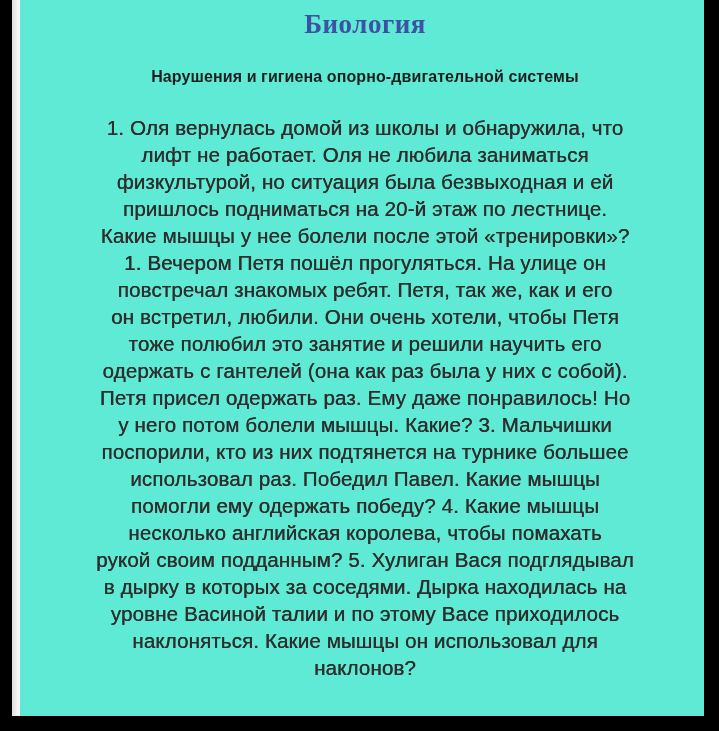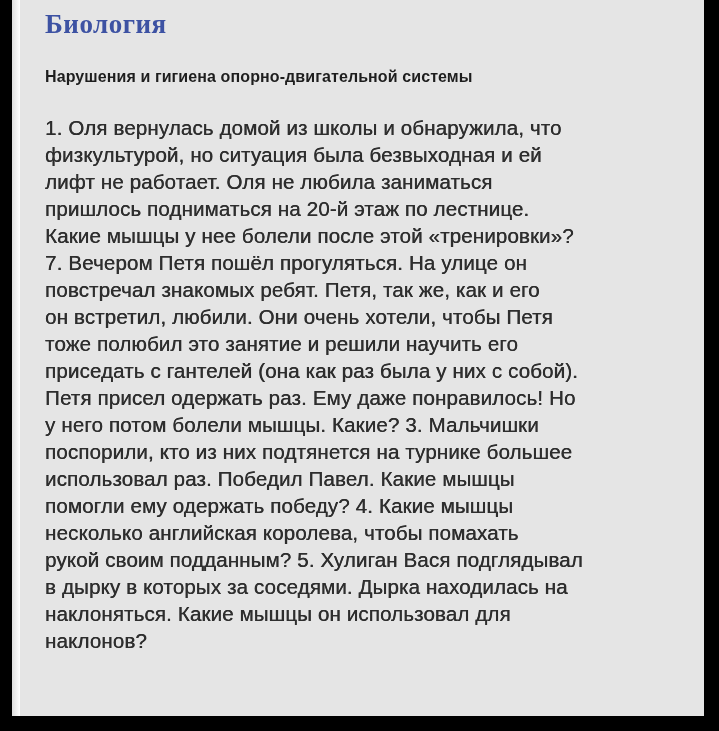--- a/index.html
+++ b/index.html
@@ -4,23 +4,24 @@
 <style>
   html, body {
     margin: 0;
     padding: 0;
     background: #ffffff;
   }
   .screen {
     position: relative;
     width: 719px;
     height: 731px;
-    background: #e5e5e5;
+    background: #5eead4;
     overflow: hidden;
     font-family: "Liberation Sans", "DejaVu Sans", sans-serif;
+    text-align: center;
   }
   
   .bar { position: absolute; background: #000000; }
   .bar-left   { left: 0; top: 0; width: 12px; height: 731px; }
   .bar-right  { right: 0; top: 0; width: 15px; height: 731px; }
   .bar-bottom { left: 0; bottom: 0; width: 719px; height: 15px; }
   
   .left-shade {
     position: absolute;
     left: 12px; top: 0;
@@ -78,34 +79,35 @@
   <div class="bar bar-bottom"></div>
   <div class="left-shade"></div>
 
   <div class="content">
     <h1 class="category-title">Биология</h1>
 
     <h2 class="worksheet-title">Нарушения и гигиена опорно-двигательной системы</h2>
 
     <div class="question-text">
         <div class="line">1. Оля вернулась домой из школы и обнаружила, что</div>
+        <div class="line">лифт не работает. Оля не любила заниматься</div>
         <div class="line">физкультурой, но ситуация была безвыходная и ей</div>
-        <div class="line">лифт не работает. Оля не любила заниматься</div>
         <div class="line">пришлось подниматься на 20-й этаж по лестнице.</div>
         <div class="line">Какие мышцы у нее болели после этой «тренировки»?</div>
-        <div class="line">7. Вечером Петя пошёл прогуляться. На улице он</div>
+        <div class="line">1. Вечером Петя пошёл прогуляться. На улице он</div>
         <div class="line">повстречал знакомых ребят. Петя, так же, как и его</div>
         <div class="line">он встретил, любили. Они очень хотели, чтобы Петя</div>
         <div class="line">тоже полюбил это занятие и решили научить его</div>
-        <div class="line">приседать с гантелей (она как раз была у них с собой).</div>
+        <div class="line">одержать с гантелей (она как раз была у них с собой).</div>
         <div class="line">Петя присел одержать раз. Ему даже понравилось! Но</div>
         <div class="line">у него потом болели мышцы. Какие? 3. Мальчишки</div>
         <div class="line">поспорили, кто из них подтянется на турнике большее</div>
         <div class="line">использовал раз. Победил Павел. Какие мышцы</div>
         <div class="line">помогли ему одержать победу? 4. Какие мышцы</div>
         <div class="line">несколько английская королева, чтобы помахать</div>
         <div class="line">рукой своим подданным? 5. Хулиган Вася подглядывал</div>
         <div class="line">в дырку в которых за соседями. Дырка находилась на</div>
+        <div class="line">уровне Васиной талии и по этому Васе приходилось</div>
         <div class="line">наклоняться. Какие мышцы он использовал для</div>
         <div class="line">наклонов?</div>
       </div>
   </div>
 </div>
 
 </body></html>

